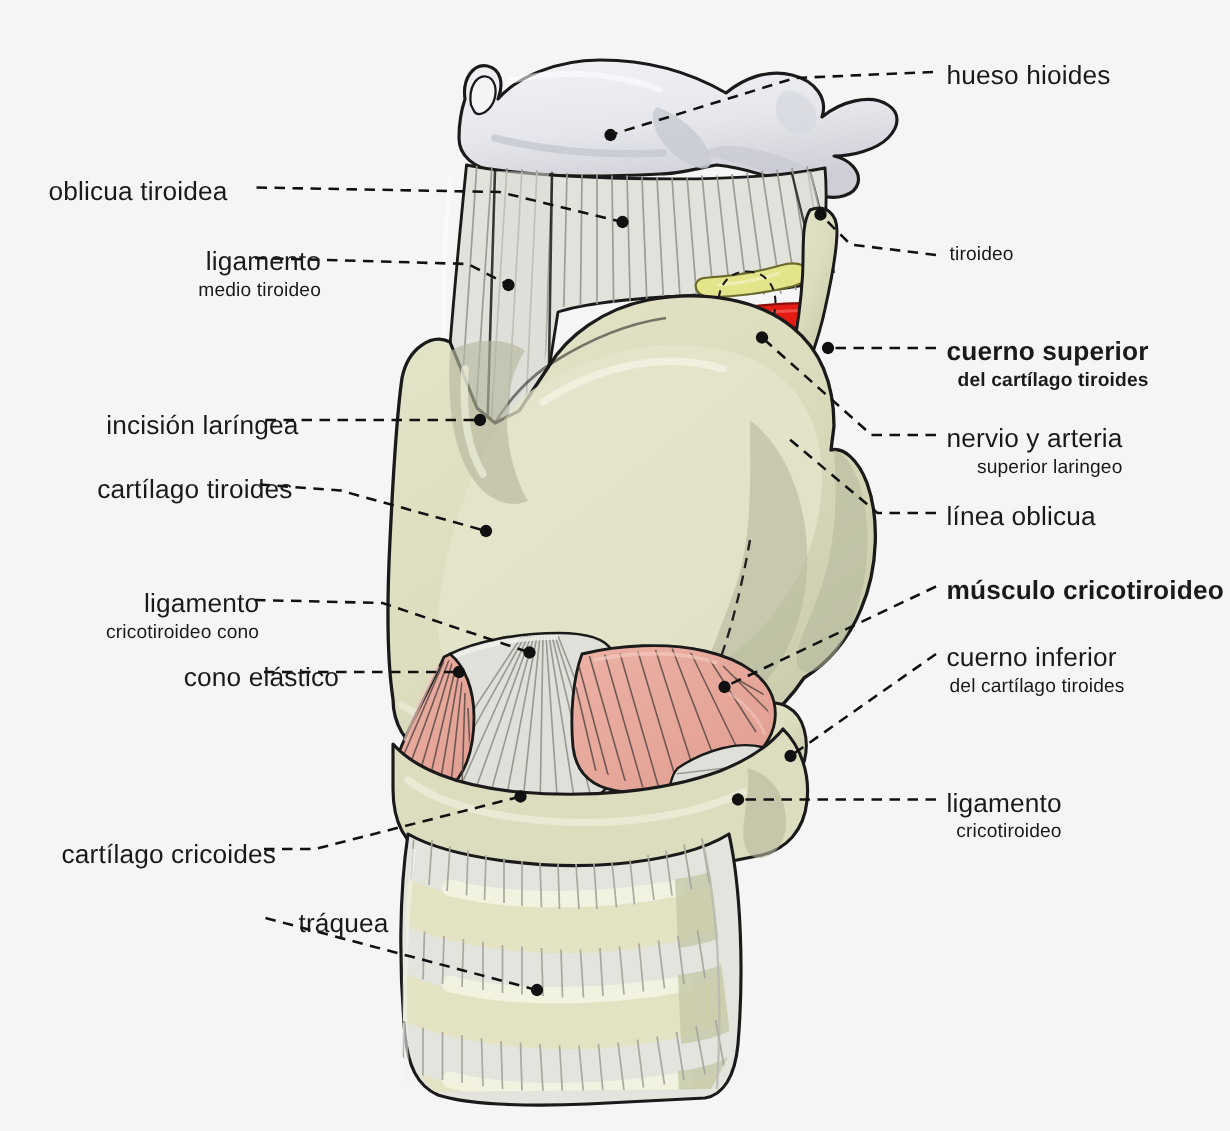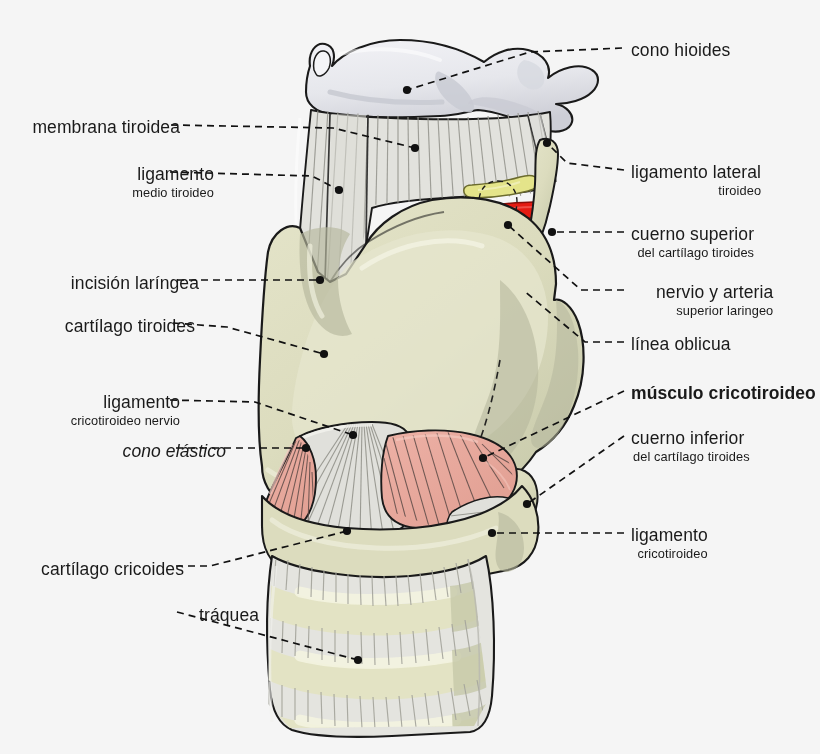--- a/index.html
+++ b/index.html
@@ -408,33 +408,33 @@
         <circle cx="547" cy="143" r="4.1"></circle>
         <circle cx="552" cy="232" r="4.1"></circle>
         <circle cx="508" cy="225" r="4.1"></circle>
         <circle cx="483" cy="458" r="4.1"></circle>
         <circle cx="527" cy="504" r="4.1"></circle>
         <circle cx="492" cy="533" r="4.1"></circle>
       </g>
 </svg>
 
 <div id="labels-left">
-      <div class="lbl l" style="top: 116px; left: 32.3906px; width: auto; padding-right: 0px; text-align: right; right: auto;"><span>membrana tiroidea</span></div>
+      <div class="lbl l" style="top: 116px; left: 32.3906px; width: auto; padding-right: 0px; text-align: right; right: auto;"><span>oblicua tiroidea</span></div>
       <div class="lbl l" style="top: 163px; left: 132.219px; width: auto; padding-right: 0px; text-align: right; right: auto;"><span>ligamento</span><span class="sub">medio tiroideo</span></div>
       <div class="lbl l" style="top: 272px; left: 70.8281px; width: auto; padding-right: 0px; text-align: center; right: auto;"><span>incisión laríngea</span></div>
       <div class="lbl l" style="top: 315px; left: 64.7969px; width: auto; padding-right: 0px; text-align: center; right: auto;"><span>cartílago tiroides</span></div>
-      <div class="lbl l" style="top: 391px; left: 70.6875px; width: auto; padding-right: 0px; text-align: right; right: auto;"><span>ligamento</span><span class="sub">cricotiroideo nervio</span></div>
-      <div class="lbl l" style="top: 440px; left: 122.547px; width: auto; padding-right: 0px; text-align: right; right: auto; font-style: italic;"><span>cono elástico</span></div>
+      <div class="lbl l" style="top: 391px; left: 70.6875px; width: auto; padding-right: 0px; text-align: right; right: auto;"><span>ligamento</span><span class="sub">cricotiroideo cono</span></div>
+      <div class="lbl l" style="top: 440px; left: 122.547px; width: auto; padding-right: 0px; text-align: right; right: auto;"><span>cono elástico</span></div>
       <div class="lbl l" style="top: 558px; left: 41.0625px; width: auto; padding-right: 0px; text-align: right; right: auto;"><span>cartílago cricoides</span></div>
       <div class="lbl l" style="top: 604px; left: 199px; width: auto; padding-right: 0px; text-align: right; right: auto;"><span>tráquea</span></div>
     </div>
 <div id="labels-right">
-      <div class="lbl r" style="top: 39px; left: 631px;"><span>cono hioides</span></div>
-      <div class="lbl r" style="top: 161px; left: 631px;"><span>ligamento lateral</span><span class="sub">tiroideo</span></div>
-      <div class="lbl r" style="top: 223px; left: 631px;"><span>cuerno superior</span><span class="sub">del cartílago tiroides</span></div>
-      <div class="lbl r" style="top: 281px; left: 631px; margin-left: 25px;"><span>nervio y arteria</span><span class="sub">superior laringeo</span></div>
+      <div class="lbl r" style="top: 39px; left: 631px;"><span>hueso hioides</span></div>
+      <div class="lbl r" style="top: 161px; left: 631px;"><span class="sub">tiroideo</span></div>
+      <div class="lbl r" style="top: 223px; left: 631px; font-weight: bold;"><span>cuerno superior</span><span class="sub">del cartílago tiroides</span></div>
+      <div class="lbl r" style="top: 281px; left: 631px;"><span>nervio y arteria</span><span class="sub">superior laringeo</span></div>
       <div class="lbl r" style="top: 333px; left: 631px;"><span>línea oblicua</span></div>
       <div class="lbl r" style="top: 382px; left: 631px; font-weight: bold;"><span>músculo cricotiroideo</span></div>
       <div class="lbl r" style="top: 427px; left: 631px;"><span>cuerno inferior</span><span class="sub">del cartílago tiroides</span></div>
       <div class="lbl r" style="top: 524px; left: 631px;"><span>ligamento</span><span class="sub">cricotiroideo</span></div>
     </div>
 
 </div>
 
 </body></html>

